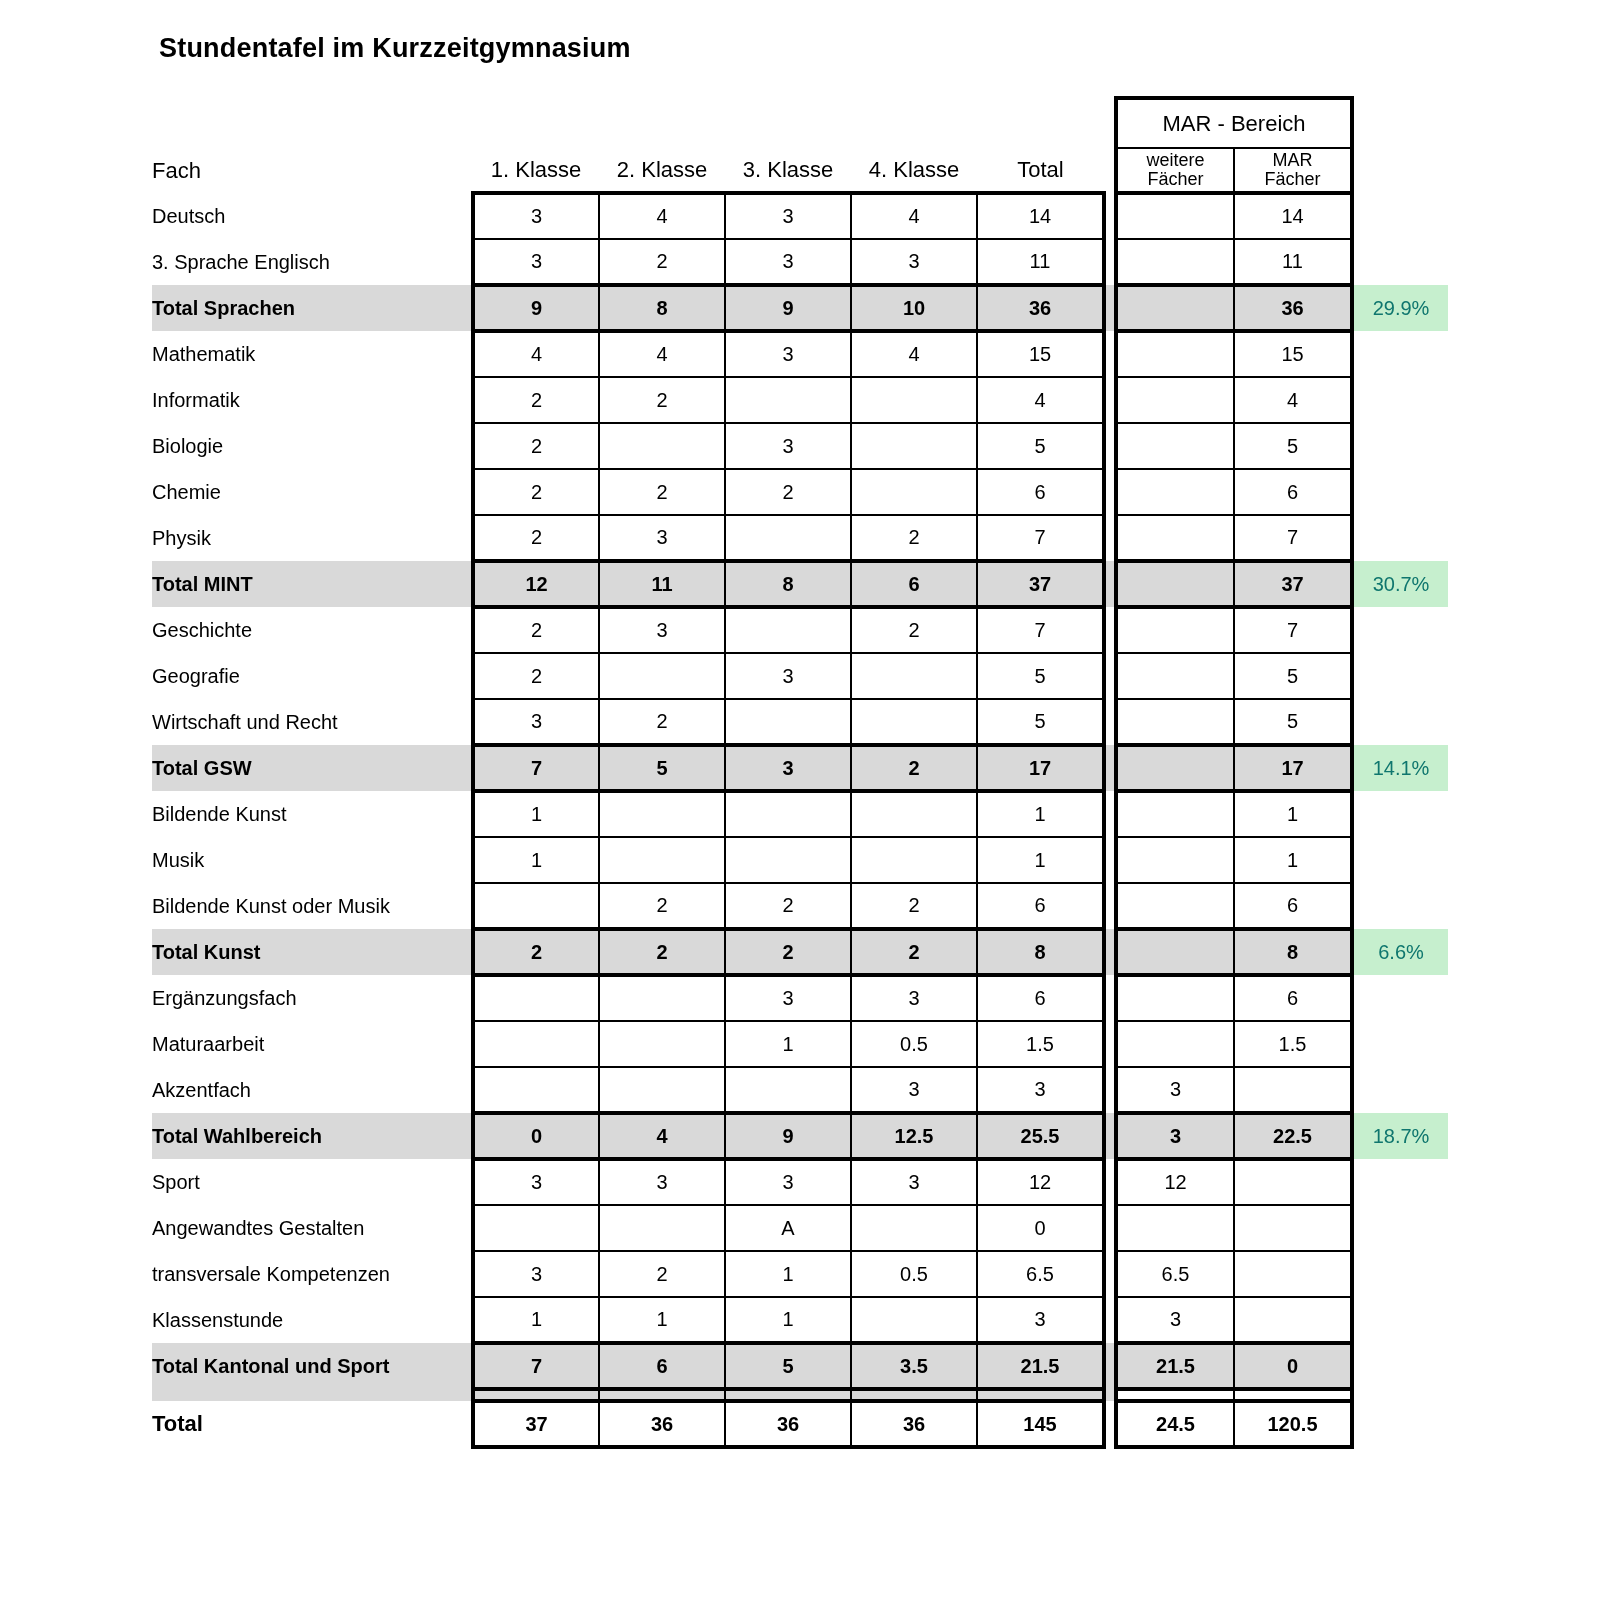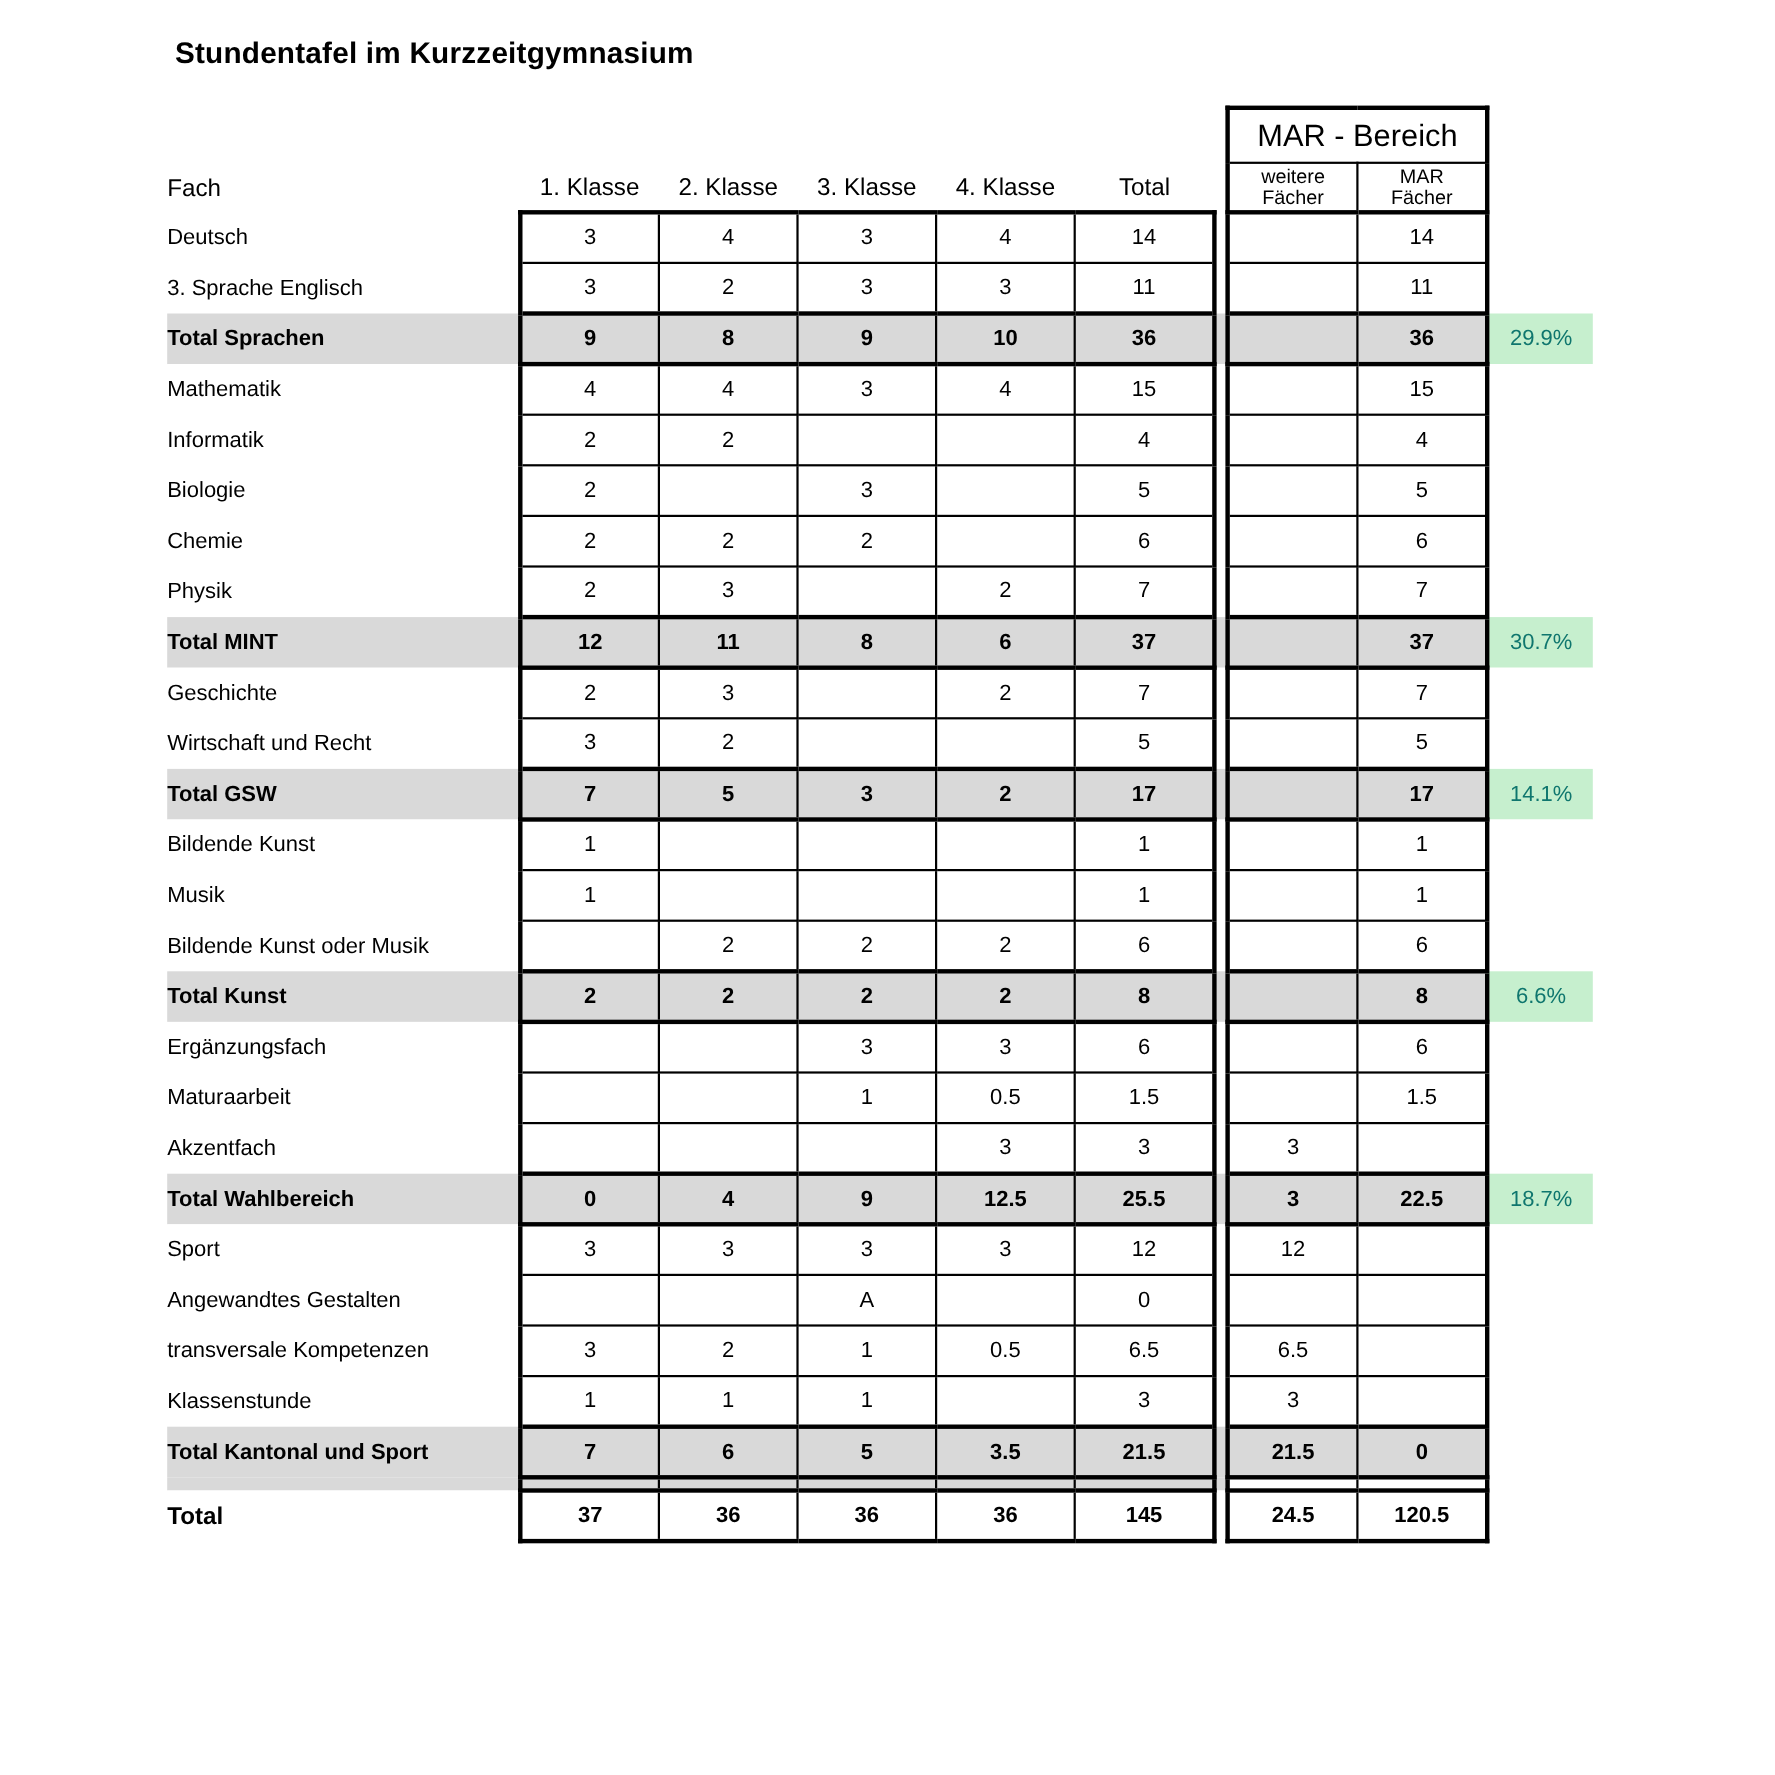--- a/index.html
+++ b/index.html
@@ -69,21 +69,21 @@
     padding-bottom: 4px;
   }
   .h-klasse {
     font-size: 22px;
     font-weight: bold;
     text-align: center;
     vertical-align: bottom;
     padding-bottom: 4px;
   }
   .h-mar-title {
-    font-size: 28px;
+    font-size: 22px;
     font-weight: bold;
     text-align: center;
     border: 4px solid #000;
     border-bottom: 2px solid #000;
     background: #fff;
   }
   .h-mar-sub {
     font-size: 18px;
     text-align: center;
     line-height: 1.08;
@@ -336,20 +336,32 @@
           <td class="cell">3</td>
           <td class="cell"></td>
           <td class="cell">2</td>
           <td class="cell last-col">7</td>
           <td class="gap blank"></td>
           <td class="cell first-col"></td>
           <td class="cell last-col">7</td>
           <td class="pct"></td>
         </tr>
         <tr class="drow">
+          <td class="fach">Geografie</td>
+          <td class="cell first-col">2</td>
+          <td class="cell"></td>
+          <td class="cell">3</td>
+          <td class="cell"></td>
+          <td class="cell last-col">5</td>
+          <td class="gap blank"></td>
+          <td class="cell first-col"></td>
+          <td class="cell last-col">5</td>
+          <td class="pct"></td>
+        </tr>
+        <tr class="drow">
           <td class="fach">Wirtschaft und Recht</td>
           <td class="cell first-col">3</td>
           <td class="cell">2</td>
           <td class="cell"></td>
           <td class="cell"></td>
           <td class="cell last-col">5</td>
           <td class="gap blank"></td>
           <td class="cell first-col"></td>
           <td class="cell last-col">5</td>
           <td class="pct"></td>

